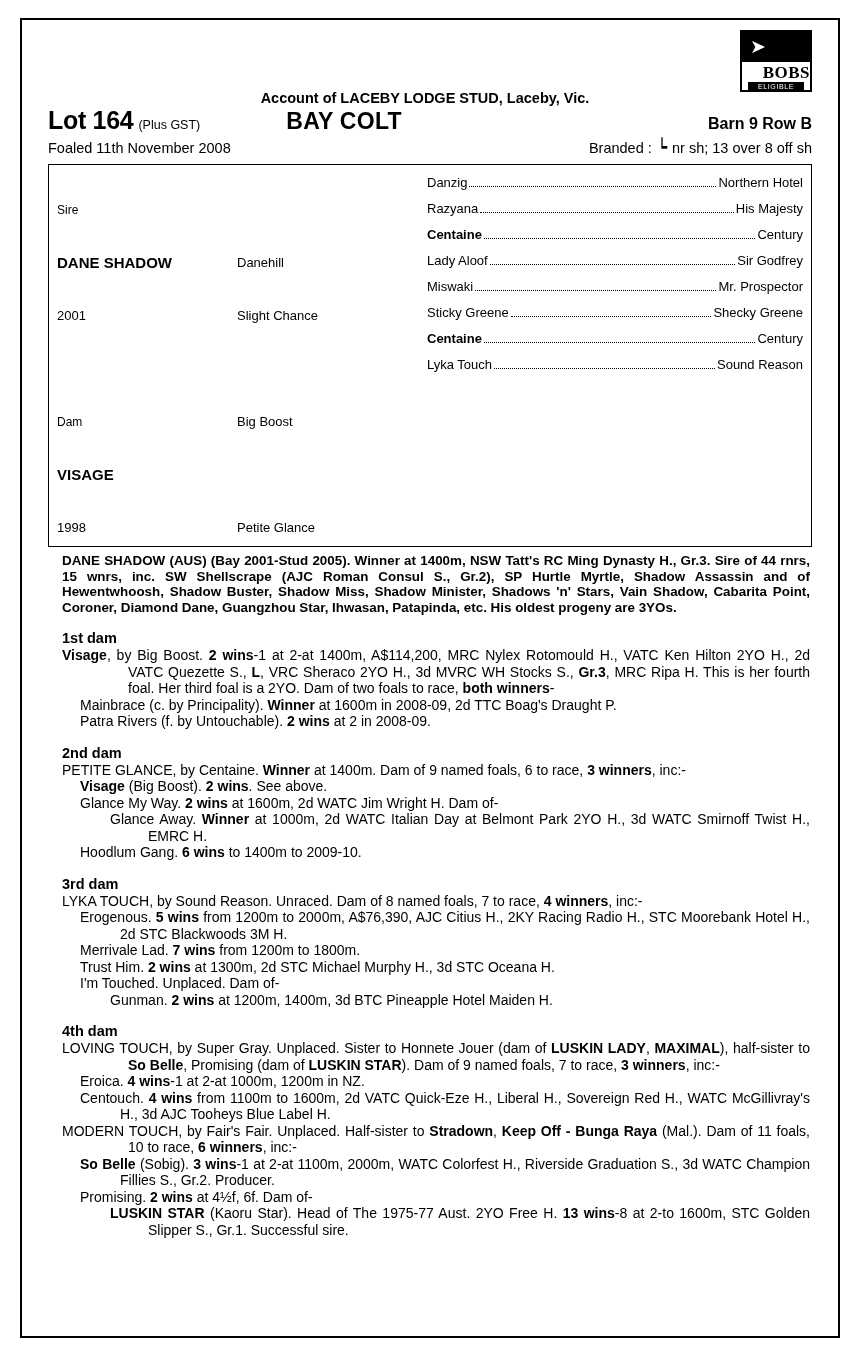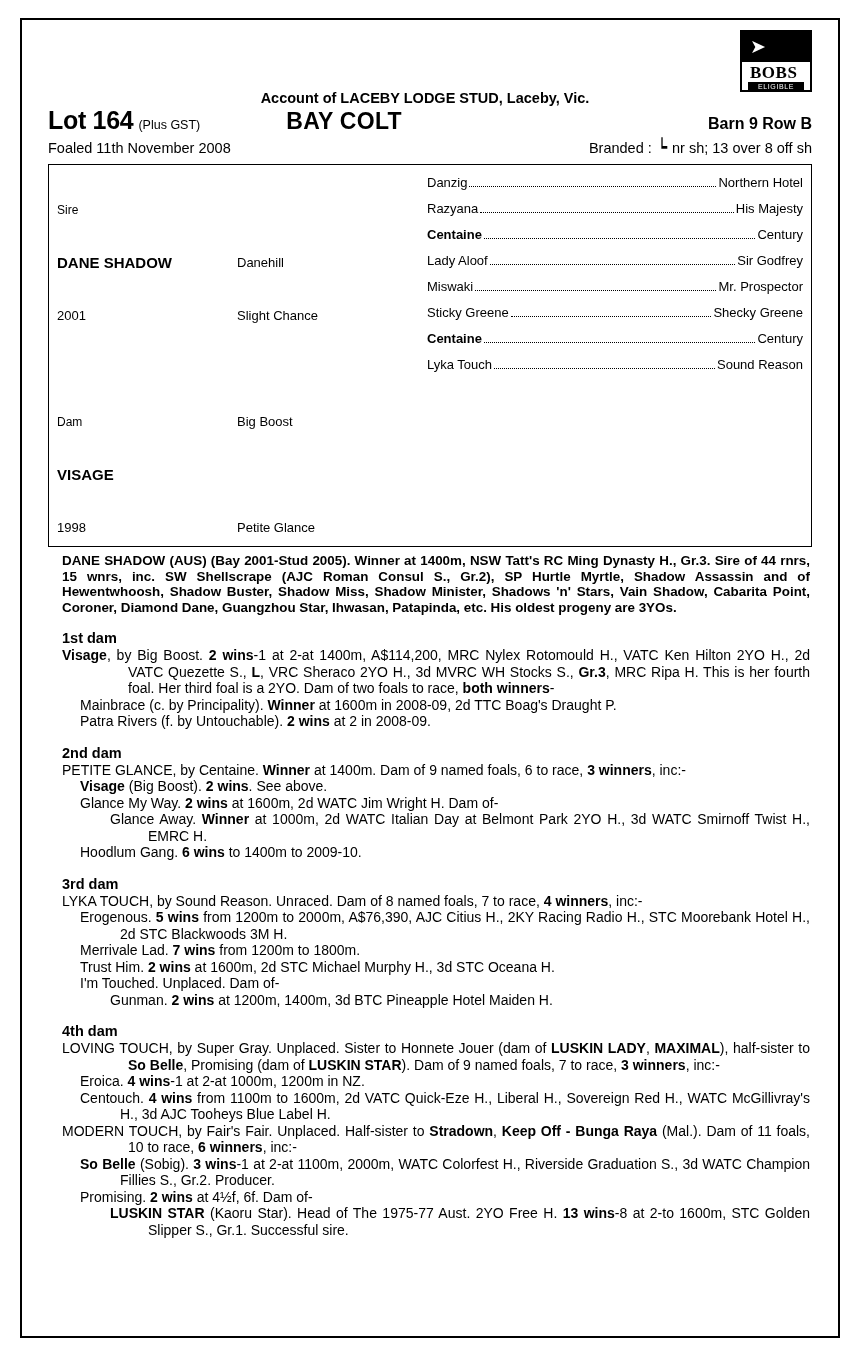--- a/index.html
+++ b/index.html
@@ -49,28 +49,27 @@
   }
   .logo-bird {
     position: absolute;
     left: 8px; top: 4px;
     color: #fff;
     font-size: 19px;
     line-height: 20px;
     font-family: "DejaVu Sans", sans-serif;
   }
   .logo-bobs {
-    text-align: left;
+    text-align: right;
     font-weight: bold;
     font-size: 17px;
     line-height: 17px;
     letter-spacing: .5px;
     margin-top: 2px;
     font-family: "Liberation Serif", serif;
-    padding-left: 8px;
   }
   .logo-elig {
     text-align: center;
     font-size: 7px;
     letter-spacing: .6px;
     color: #fff;
     background: #000;
     margin: 1px 6px 0 6px;
     padding: 1px 0 1px 0;
     font-family: "Liberation Sans", sans-serif;
@@ -288,21 +287,21 @@
       <div class="dam-head">2nd dam</div>
       <div class="blk hang0"><span>PETITE GLANCE, by Centaine. </span><span class="bld">Winner</span><span> at 1400m. Dam of 9 named foals, 6 to race, </span><span class="bld">3 winners</span><span>, inc:-</span></div>
       <div class="blk hang2"><span class="bld">Visage</span><span> (Big Boost). </span><span class="bld">2 wins</span><span>. See above.</span></div>
       <div class="blk hang2"><span>Glance My Way. </span><span class="bld">2 wins</span><span> at 1600m, 2d WATC Jim Wright H. Dam of-</span></div>
       <div class="blk hang3"><span>Glance Away. </span><span class="bld">Winner</span><span> at 1000m, 2d WATC Italian Day at Belmont Park 2YO H., 3d WATC Smirnoff Twist H., EMRC H.</span></div>
       <div class="blk hang2"><span>Hoodlum Gang. </span><span class="bld">6 wins</span><span> to 1400m to 2009-10.</span></div>
       <div class="dam-head">3rd dam</div>
       <div class="blk hang0"><span>LYKA TOUCH, by Sound Reason. Unraced. Dam of 8 named foals, 7 to race, </span><span class="bld">4 winners</span><span>, inc:-</span></div>
       <div class="blk hang2"><span>Erogenous. </span><span class="bld">5 wins</span><span> from 1200m to 2000m, A$76,390, AJC Citius H., 2KY Racing Radio H., STC Moorebank Hotel H., 2d STC Blackwoods 3M H.</span></div>
       <div class="blk hang2"><span>Merrivale Lad. </span><span class="bld">7 wins</span><span> from 1200m to 1800m.</span></div>
-      <div class="blk hang2"><span>Trust Him. </span><span class="bld">2 wins</span><span> at 1600m, 2d STC Michael Murphy H., 3d STC Oceana H.</span></div>
+      <div class="blk hang2"><span>Trust Him. </span><span class="bld">2 wins</span><span> at 1300m, 2d STC Michael Murphy H., 3d STC Oceana H.</span></div>
       <div class="blk hang2"><span>I'm Touched. Unplaced. Dam of-</span></div>
       <div class="blk hang3"><span>Gunman. </span><span class="bld">2 wins</span><span> at 1200m, 1400m, 3d BTC Pineapple Hotel Maiden H.</span></div>
       <div class="dam-head">4th dam</div>
       <div class="blk hang0"><span>LOVING TOUCH, by Super Gray. Unplaced. Sister to Honnete Jouer (dam of </span><span class="bld">LUSKIN LADY</span><span>, </span><span class="bld">MAXIMAL</span><span>), half-sister to </span><span class="bld">So Belle</span><span>, Promising (dam of </span><span class="bld">LUSKIN STAR</span><span>). Dam of 9 named foals, 7 to race, </span><span class="bld">3 winners</span><span>, inc:-</span></div>
       <div class="blk hang2"><span>Eroica. </span><span class="bld">4 wins</span><span>-1 at 2-at 1000m, 1200m in NZ.</span></div>
       <div class="blk hang2"><span>Centouch. </span><span class="bld">4 wins</span><span> from 1100m to 1600m, 2d VATC Quick-Eze H., Liberal H., Sovereign Red H., WATC McGillivray's H., 3d AJC Tooheys Blue Label H.</span></div>
       <div class="blk hang0"><span>MODERN TOUCH, by Fair's Fair. Unplaced. Half-sister to </span><span class="bld">Stradown</span><span>, </span><span class="bld">Keep Off - Bunga Raya</span><span> (Mal.). Dam of 11 foals, 10 to race, </span><span class="bld">6 winners</span><span>, inc:-</span></div>
       <div class="blk hang2"><span class="bld">So Belle</span><span> (Sobig). </span><span class="bld">3 wins</span><span>-1 at 2-at 1100m, 2000m, WATC Colorfest H., Riverside Graduation S., 3d WATC Champion Fillies S., Gr.2. Producer.</span></div>
       <div class="blk hang2"><span>Promising. </span><span class="bld">2 wins</span><span> at 4½f, 6f. Dam of-</span></div>
       <div class="blk hang3"><span class="bld">LUSKIN STAR</span><span> (Kaoru Star). Head of The 1975-77 Aust. 2YO Free H. </span><span class="bld">13 wins</span><span>-8 at 2-to 1600m, STC Golden Slipper S., Gr.1. Successful sire.</span></div>

